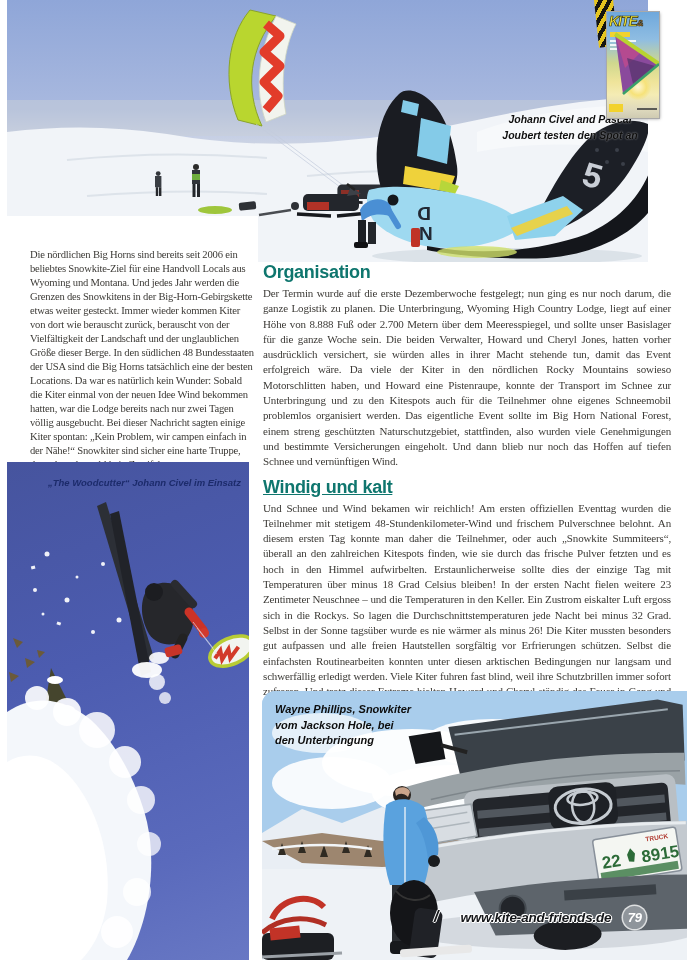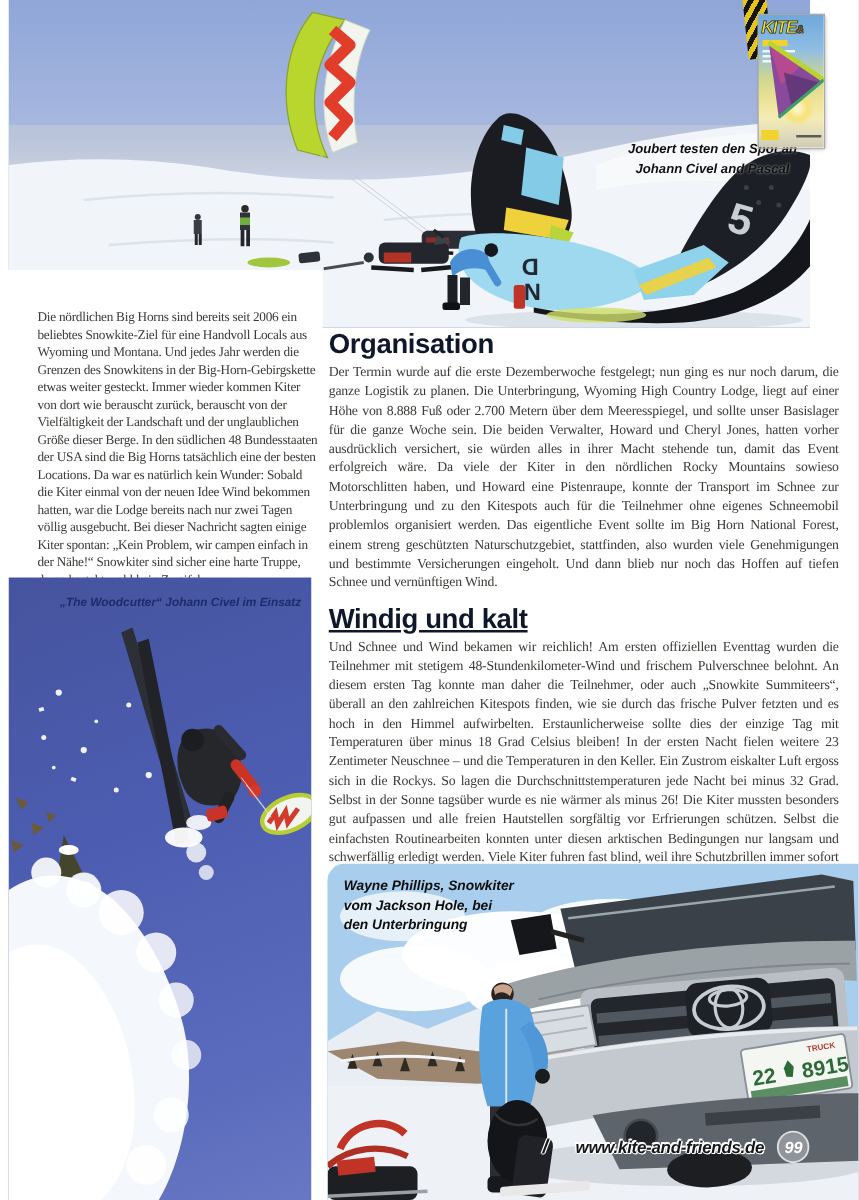--- a/index.html
+++ b/index.html
@@ -34,21 +34,21 @@
   .cover .masthead .amp{font-size:9px;color:#e8922c;letter-spacing:0;}
   .cover .bar{position:absolute;background:#fff;height:2px;opacity:.85;}
   .cover .ybox{position:absolute;background:#f2d22e;}
   .cover .sun{position:absolute;left:18px;top:62px;width:26px;height:26px;border-radius:50%;
     background:radial-gradient(circle,#fff8d8 0%,#f6e27a 45%,rgba(246,226,122,0) 75%);}
   
   .col-left{position:absolute;left:30px;top:220px;width:226px;
     font-size:10.6px;line-height:14px;letter-spacing:-0.2px;color:#3c3a36;text-align:left;margin-top:28px;}
   .col-right{position:absolute;left:263px;top:262px;width:408px;color:#3c3a36;}
   .col-right h2{margin:0 0 3px 0;font-family:"Liberation Sans",sans-serif;
-    font-size:22px;letter-spacing:-0.3px;color:#0f172a;}
+    font-size:18px;letter-spacing:-0.3px;color:#0f766e;}
   .col-right h2.second{margin-top:7px;text-decoration:underline;}
   .col-right p{margin:0;font-size:11px;line-height:15.3px;letter-spacing:-0.15px;text-align:justify;}
   
   .footer{position:absolute;left:172px;top:215px;font-family:"Liberation Sans",sans-serif;
     font-style:italic;font-weight:bold;color:#15171a;white-space:nowrap;}
   .footer .slash{font-size:16px;margin-right:2px;text-shadow:-1px 0 #fff,1px 0 #fff,0 -1px #fff,0 1px #fff;}
   .footer .url{font-size:13.5px;letter-spacing:-0.2px;
     text-shadow:-1px 0 #fff,1px 0 #fff,0 -1px #fff,0 1px #fff,1px 1px #fff,-1px -1px #fff;padding-left:20px;}
   .footer .pagenum{display:inline-block;margin-left:12px;width:23px;height:23px;border-radius:50%;
     background:#8f959b;color:#ffffff;font-style:italic;font-size:13px;line-height:23px;text-align:center;
@@ -145,22 +145,22 @@
         <path d="M8,20 C14,8 30,6 38,14 L42,28 C30,22 16,24 10,32 Z" fill="#4a8fd4"></path>
         <path d="M34,16 L46,36" stroke="#4a8fd4" stroke-width="6" stroke-linecap="round"></path>
         <circle cx="41" cy="10" r="5.5" fill="#15181c"></circle>
         <rect x="6" y="30" width="8" height="24" fill="#1c1f24"></rect>
         <rect x="16" y="32" width="8" height="22" fill="#23262b"></rect>
         <rect x="2" y="52" width="14" height="6" rx="2" fill="#101114"></rect>
       </g>
       <rect x="404" y="228" width="9" height="19" rx="2" fill="#c03326"></rect>
     </svg>
     <div class="cap cap-top">
+      <div>Johann Civel and Pascal</div>
       <div>Joubert testen den Spot an</div>
-      <div>Johann Civel and Pascal</div>
     </div>
   </div>
   <div class="notch"></div>
 
   <div class="cover-deco"></div>
   <div class="cover">
     <div class="masthead">
       <span>KITE</span><span class="amp">&amp;</span>
     </div>
     <div class="ybox" style="left:3px;top:20px;width:20px;height:5px;"></div>
@@ -349,17 +349,17 @@
       </g>
       <rect x="150" y="218" width="28" height="48" rx="6" fill="#202227" transform="rotate(8 164 242)"></rect>
       <rect x="138" y="256" width="72" height="8" rx="3" fill="#e8e8e8" transform="rotate(-4 174 260)"></rect>
     </svg>
     <div class="cap cap-truck">
       <div>Wayne Phillips, Snowkiter</div>
       <div>vom Jackson Hole, bei</div>
       <div>den Unterbringung</div>
     </div>
     <div class="footer">
-      <span class="slash">/</span><span class="url">www.kite-and-friends.de</span><span class="pagenum">99</span>
+      <span class="slash">/</span><span class="url">www.kite-and-friends.de</span><span class="pagenum">79</span>
     </div>
   </div>
 
 </div>
 
 </body></html>

